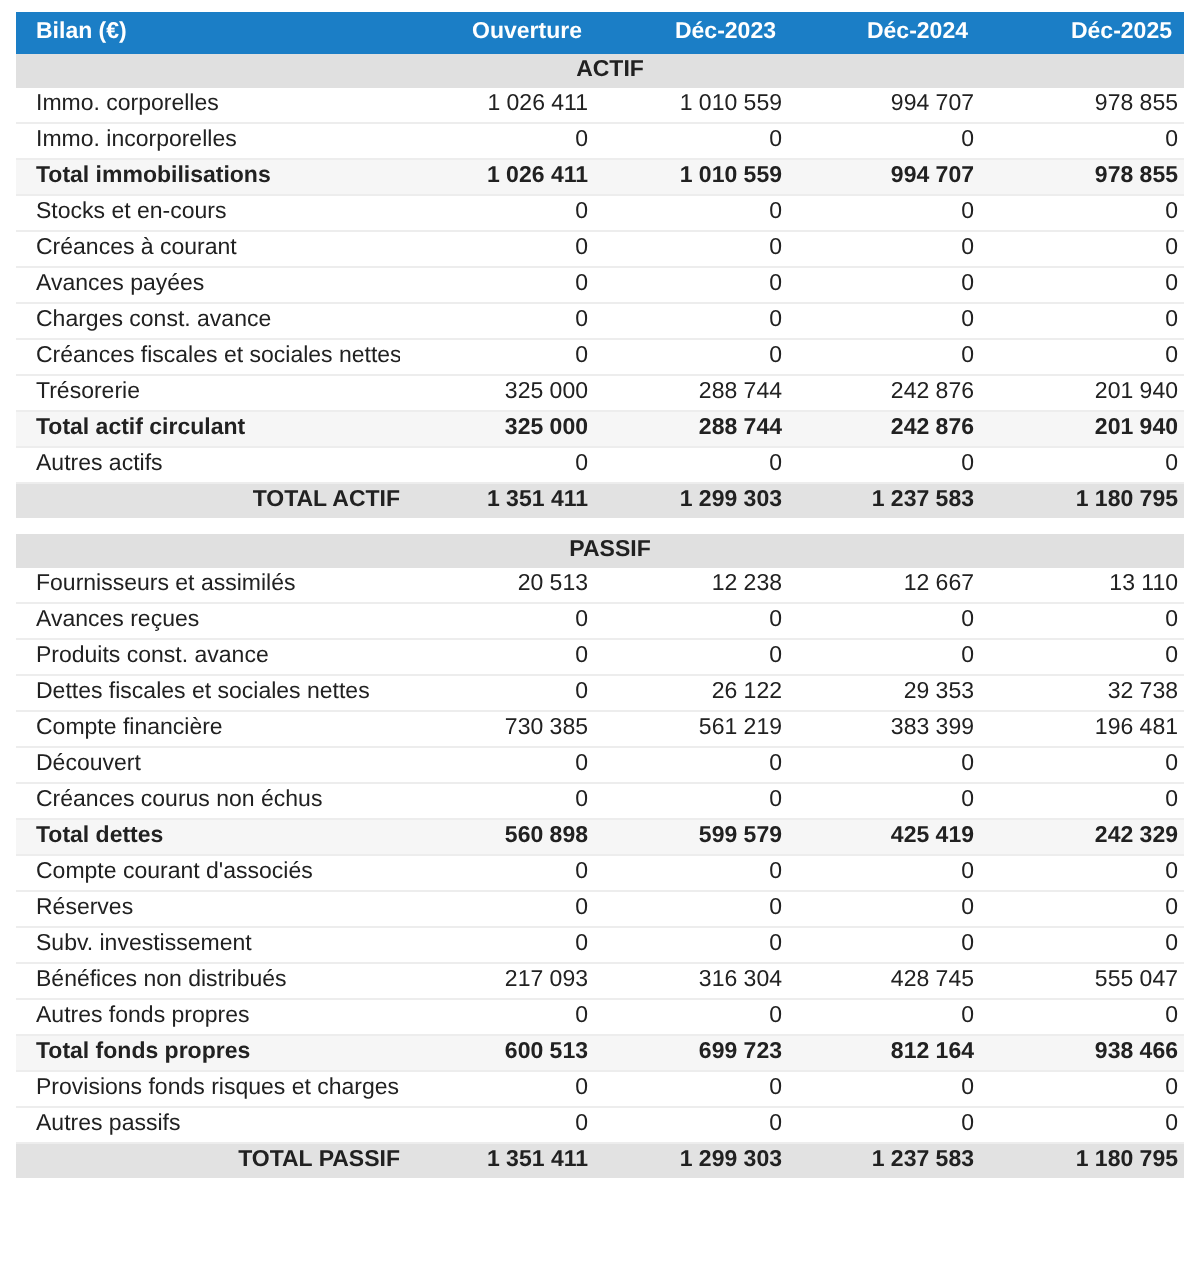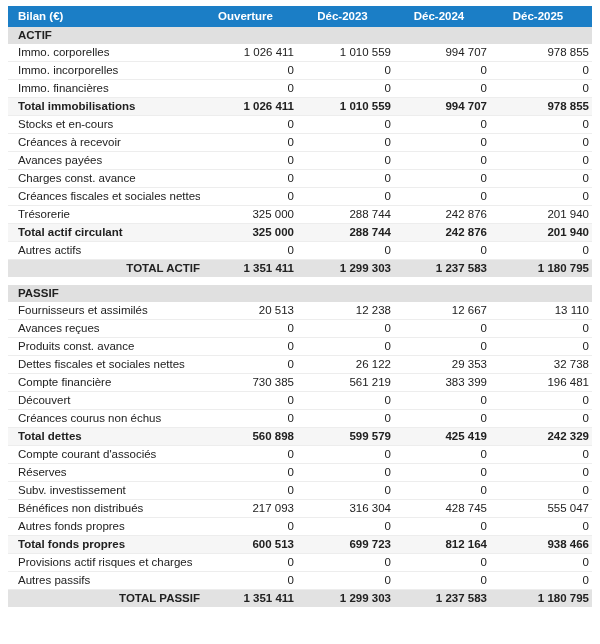--- a/index.html
+++ b/index.html
@@ -45,26 +45,27 @@
   }
   th.label, td.label {
     text-align: left;
     padding-left: 10px;
   }
   td.num {
     text-align: right;
     padding-right: 3px;
   }
   th.num {
-    text-align: center;
+    text-align: right;
     padding-right: 6px;
   }
   tr.section-row td {
     background: var(--section-bg, #e0e0e0);
     font-weight: bold;
+    text-align: center;
   }
   tr.row-normal td {
     border-bottom: 1px solid var(--row-border, #ededed);
   }
   tr.row-subtotal td {
     background: var(--subtotal-bg, #f6f6f6);
     font-weight: bold;
     border-top: 1px solid var(--strong-border, #bdbdbd);
     border-bottom: 1px solid var(--row-border, #ededed);
   }
@@ -112,43 +113,36 @@
           <td class="num">994 707</td>
           <td class="num">978 855</td>
         </tr>
         <tr class="row-normal">
           <td class="label">Immo. incorporelles</td>
           <td class="num">0</td>
           <td class="num">0</td>
           <td class="num">0</td>
           <td class="num">0</td>
         </tr>
-        <tr class="row-normal">
-          <td class="label">Immo. financières</td>
-          <td class="num">0</td>
-          <td class="num">0</td>
-          <td class="num">0</td>
-          <td class="num">0</td>
-        </tr>
         <tr class="row-subtotal">
           <td class="label">Total immobilisations</td>
           <td class="num">1 026 411</td>
           <td class="num">1 010 559</td>
           <td class="num">994 707</td>
           <td class="num">978 855</td>
         </tr>
         <tr class="row-normal">
           <td class="label">Stocks et en-cours</td>
           <td class="num">0</td>
           <td class="num">0</td>
           <td class="num">0</td>
           <td class="num">0</td>
         </tr>
         <tr class="row-normal">
-          <td class="label">Créances à recevoir</td>
+          <td class="label">Créances à courant</td>
           <td class="num">0</td>
           <td class="num">0</td>
           <td class="num">0</td>
           <td class="num">0</td>
         </tr>
         <tr class="row-normal">
           <td class="label">Avances payées</td>
           <td class="num">0</td>
           <td class="num">0</td>
           <td class="num">0</td>
@@ -294,21 +288,21 @@
           <td class="num">0</td>
         </tr>
         <tr class="row-subtotal">
           <td class="label">Total fonds propres</td>
           <td class="num">600 513</td>
           <td class="num">699 723</td>
           <td class="num">812 164</td>
           <td class="num">938 466</td>
         </tr>
         <tr class="row-normal">
-          <td class="label">Provisions actif risques et charges</td>
+          <td class="label">Provisions fonds risques et charges</td>
           <td class="num">0</td>
           <td class="num">0</td>
           <td class="num">0</td>
           <td class="num">0</td>
         </tr>
         <tr class="row-normal">
           <td class="label">Autres passifs</td>
           <td class="num">0</td>
           <td class="num">0</td>
           <td class="num">0</td>

